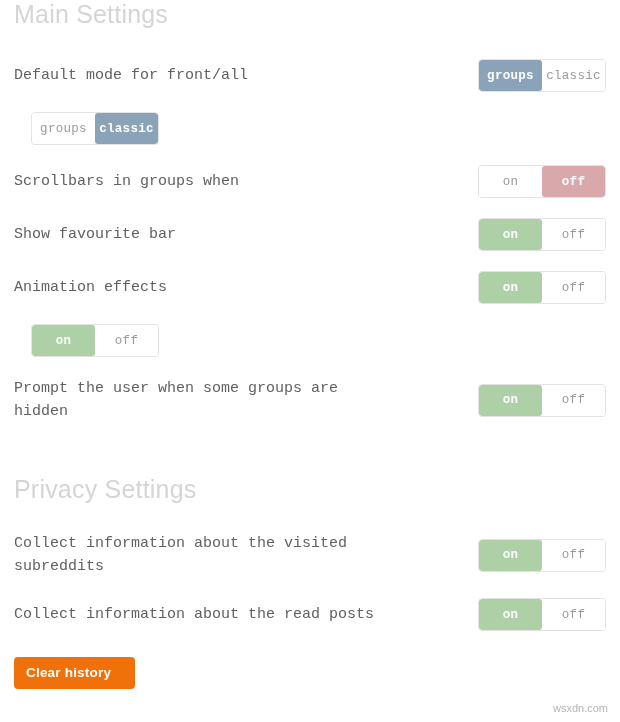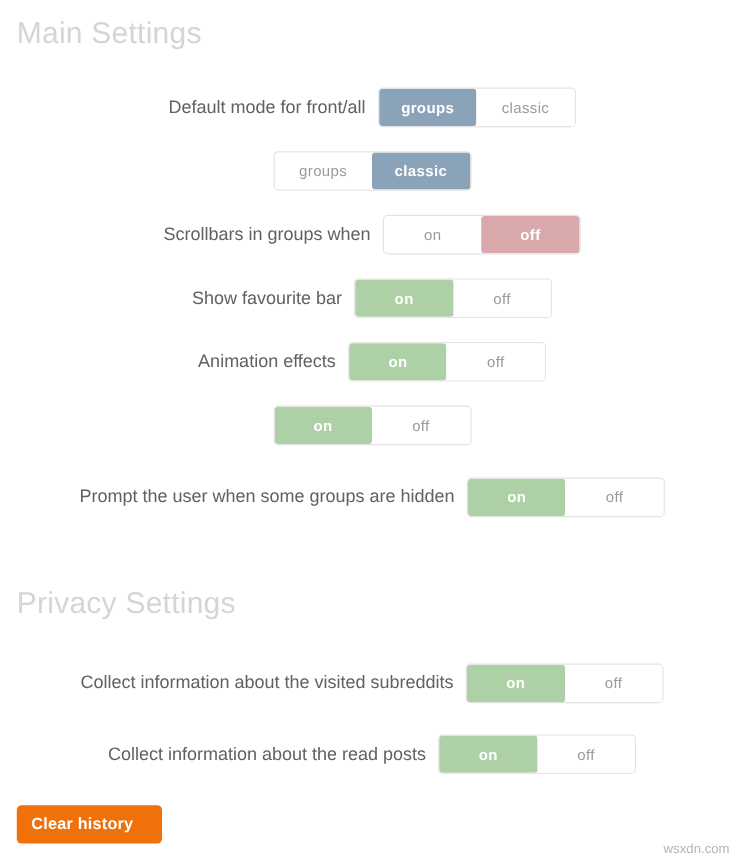--- a/index.html
+++ b/index.html
@@ -20,52 +20,54 @@
   }
 
   
   .section-heading {
     font-size: 25px;
     font-weight: 400;
     color: #d5d5d5;
     letter-spacing: 0.2px;
     line-height: 1;
   }
-  .heading-main   { padding-top: 16px; }
+  .heading-main   { padding-top: 2px; }
   .heading-privacy{ padding-top: 10px; }
 
   
   .rows { width: 100%; }
 
   .row {
     display: flex;
     align-items: center;
-    justify-content: center;
+    justify-content: space-between;
     min-height: 53px;
+    font-family: Liberation Mono, monospace;
   }
   .row.tall { min-height: 66px; align-items: center; }
 
   .row-label {
     font-size: 15px;
     color: #616161;
     line-height: 1.55;
     max-width: 380px;
     padding-right: 10px;
   }
 
   
   .segmented {
     flex: 0 0 auto;
     display: flex;
-    width: 165px;
+    width: 128px;
     height: 33px;
     border: 1px solid #e3e3e3;
     border-radius: 4px;
     background: #ffffff;
     overflow: hidden;
+    margin-left: 17px;
   }
 
   .seg {
     flex: 1 1 50%;
     display: flex;
     align-items: center;
     justify-content: center;
     font-size: 12.5px;
     color: #9a9a9a;
     background: #ffffff;

